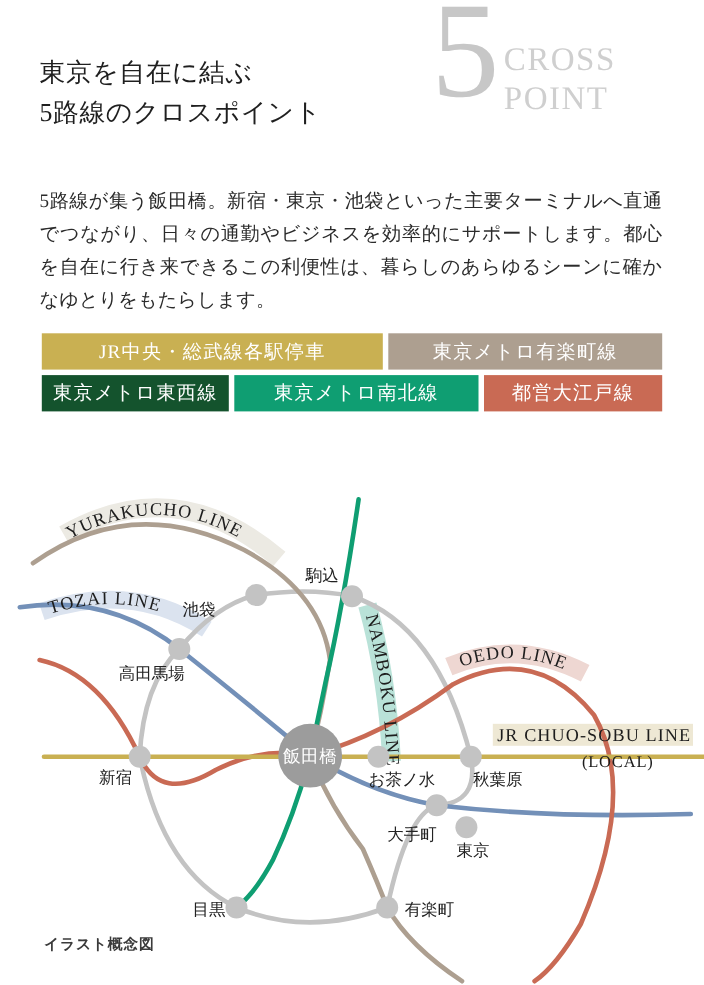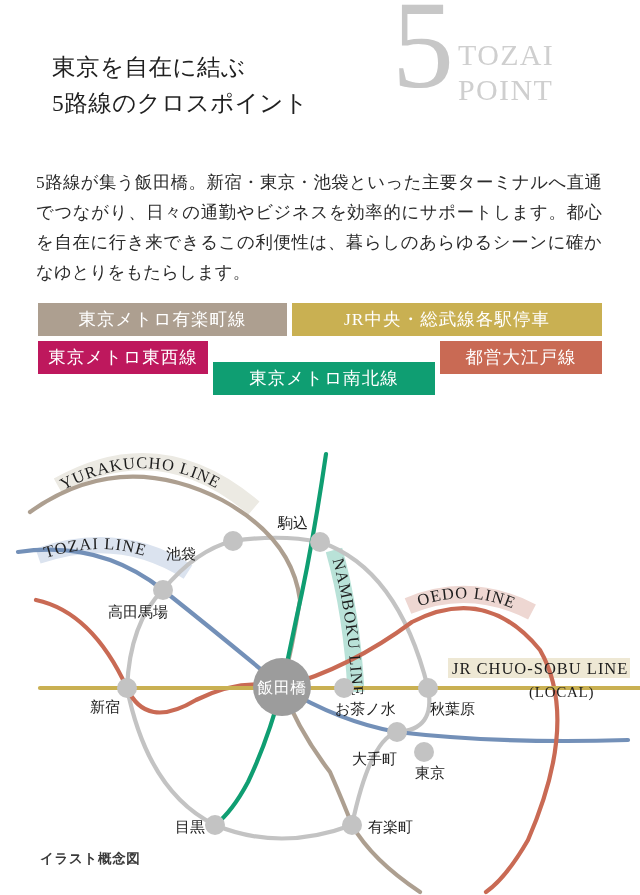--- a/index.html
+++ b/index.html
@@ -25,21 +25,20 @@
   }
   .headline {
     position: absolute;
     left: 36px;
     top: 50px;
     font-size: 23.5px;
     line-height: 1.52;
     letter-spacing: 0.02em;
     color: #1f1f1f;
     white-space: pre-line;
-    margin-left: 16px;
   }
   .cross-mark {
     position: absolute;
     left: 392px;
     top: 6px;
     width: 240px;
     height: 118px;
   }
   .cross-five {
     position: absolute;
@@ -146,35 +145,35 @@
   }
 </style>
 </head>
 <body>
 
 <div class="header">
   <div class="headline">東京を自在に結ぶ
 5路線のクロスポイント</div>
   <div class="cross-mark">
     <div class="cross-five">5</div>
-    <div class="cross-words">TOZAI
+    <div class="cross-words">CROSS
 POINT</div>
   </div>
 </div>
 
 <div class="lead">5路線が集う飯田橋。新宿・東京・池袋といった主要ターミナルへ直通でつながり、日々の通勤やビジネスを効率的にサポートします。都心を自在に行き来できるこの利便性は、暮らしのあらゆるシーンに確かなゆとりをもたらします。</div>
 
 <div class="chips">
   <div class="chip-row">
+    <div class="chip" id="chip0" style="background: rgb(201, 176, 82); width: 310px;">JR中央・総武線各駅停車</div>
     <div class="chip" id="chip1" style="background: rgb(173, 159, 144); width: 249px;">東京メトロ有楽町線</div>
-    <div class="chip" id="chip0" style="background: rgb(201, 176, 82); width: 310px;">JR中央・総武線各駅停車</div>
   </div>
   <div class="chip-row">
-    <div class="chip" id="chip2" style="background: #be185d; width: 172px;">東京メトロ東西線</div>
-    <div class="chip" id="chip3" style="background: rgb(15, 158, 114); width: 224px; margin-top: 21px;">東京メトロ南北線</div>
+    <div class="chip" id="chip2" style="background: #14532d; width: 172px;">東京メトロ東西線</div>
+    <div class="chip" id="chip3" style="background: rgb(15, 158, 114); width: 224px;">東京メトロ南北線</div>
     <div class="chip" id="chip4" style="background: rgb(201, 106, 84); width: 164px;">都営大江戸線</div>
   </div>
 </div>
 
 <div class="map">
   <svg width="640" height="495" viewBox="0 0 640 495" xmlns="http://www.w3.org/2000/svg">
     <defs>
       <path id="p-yurakucho-lbl" d="M 60,92 Q 160,36 250,112"></path>
       <path id="p-tozai-lbl" d="M 40,160 Q 120,132 185,176"></path>
       <path id="p-namboku-lbl" d="M 332,158 Q 348,215 352,292"></path>

